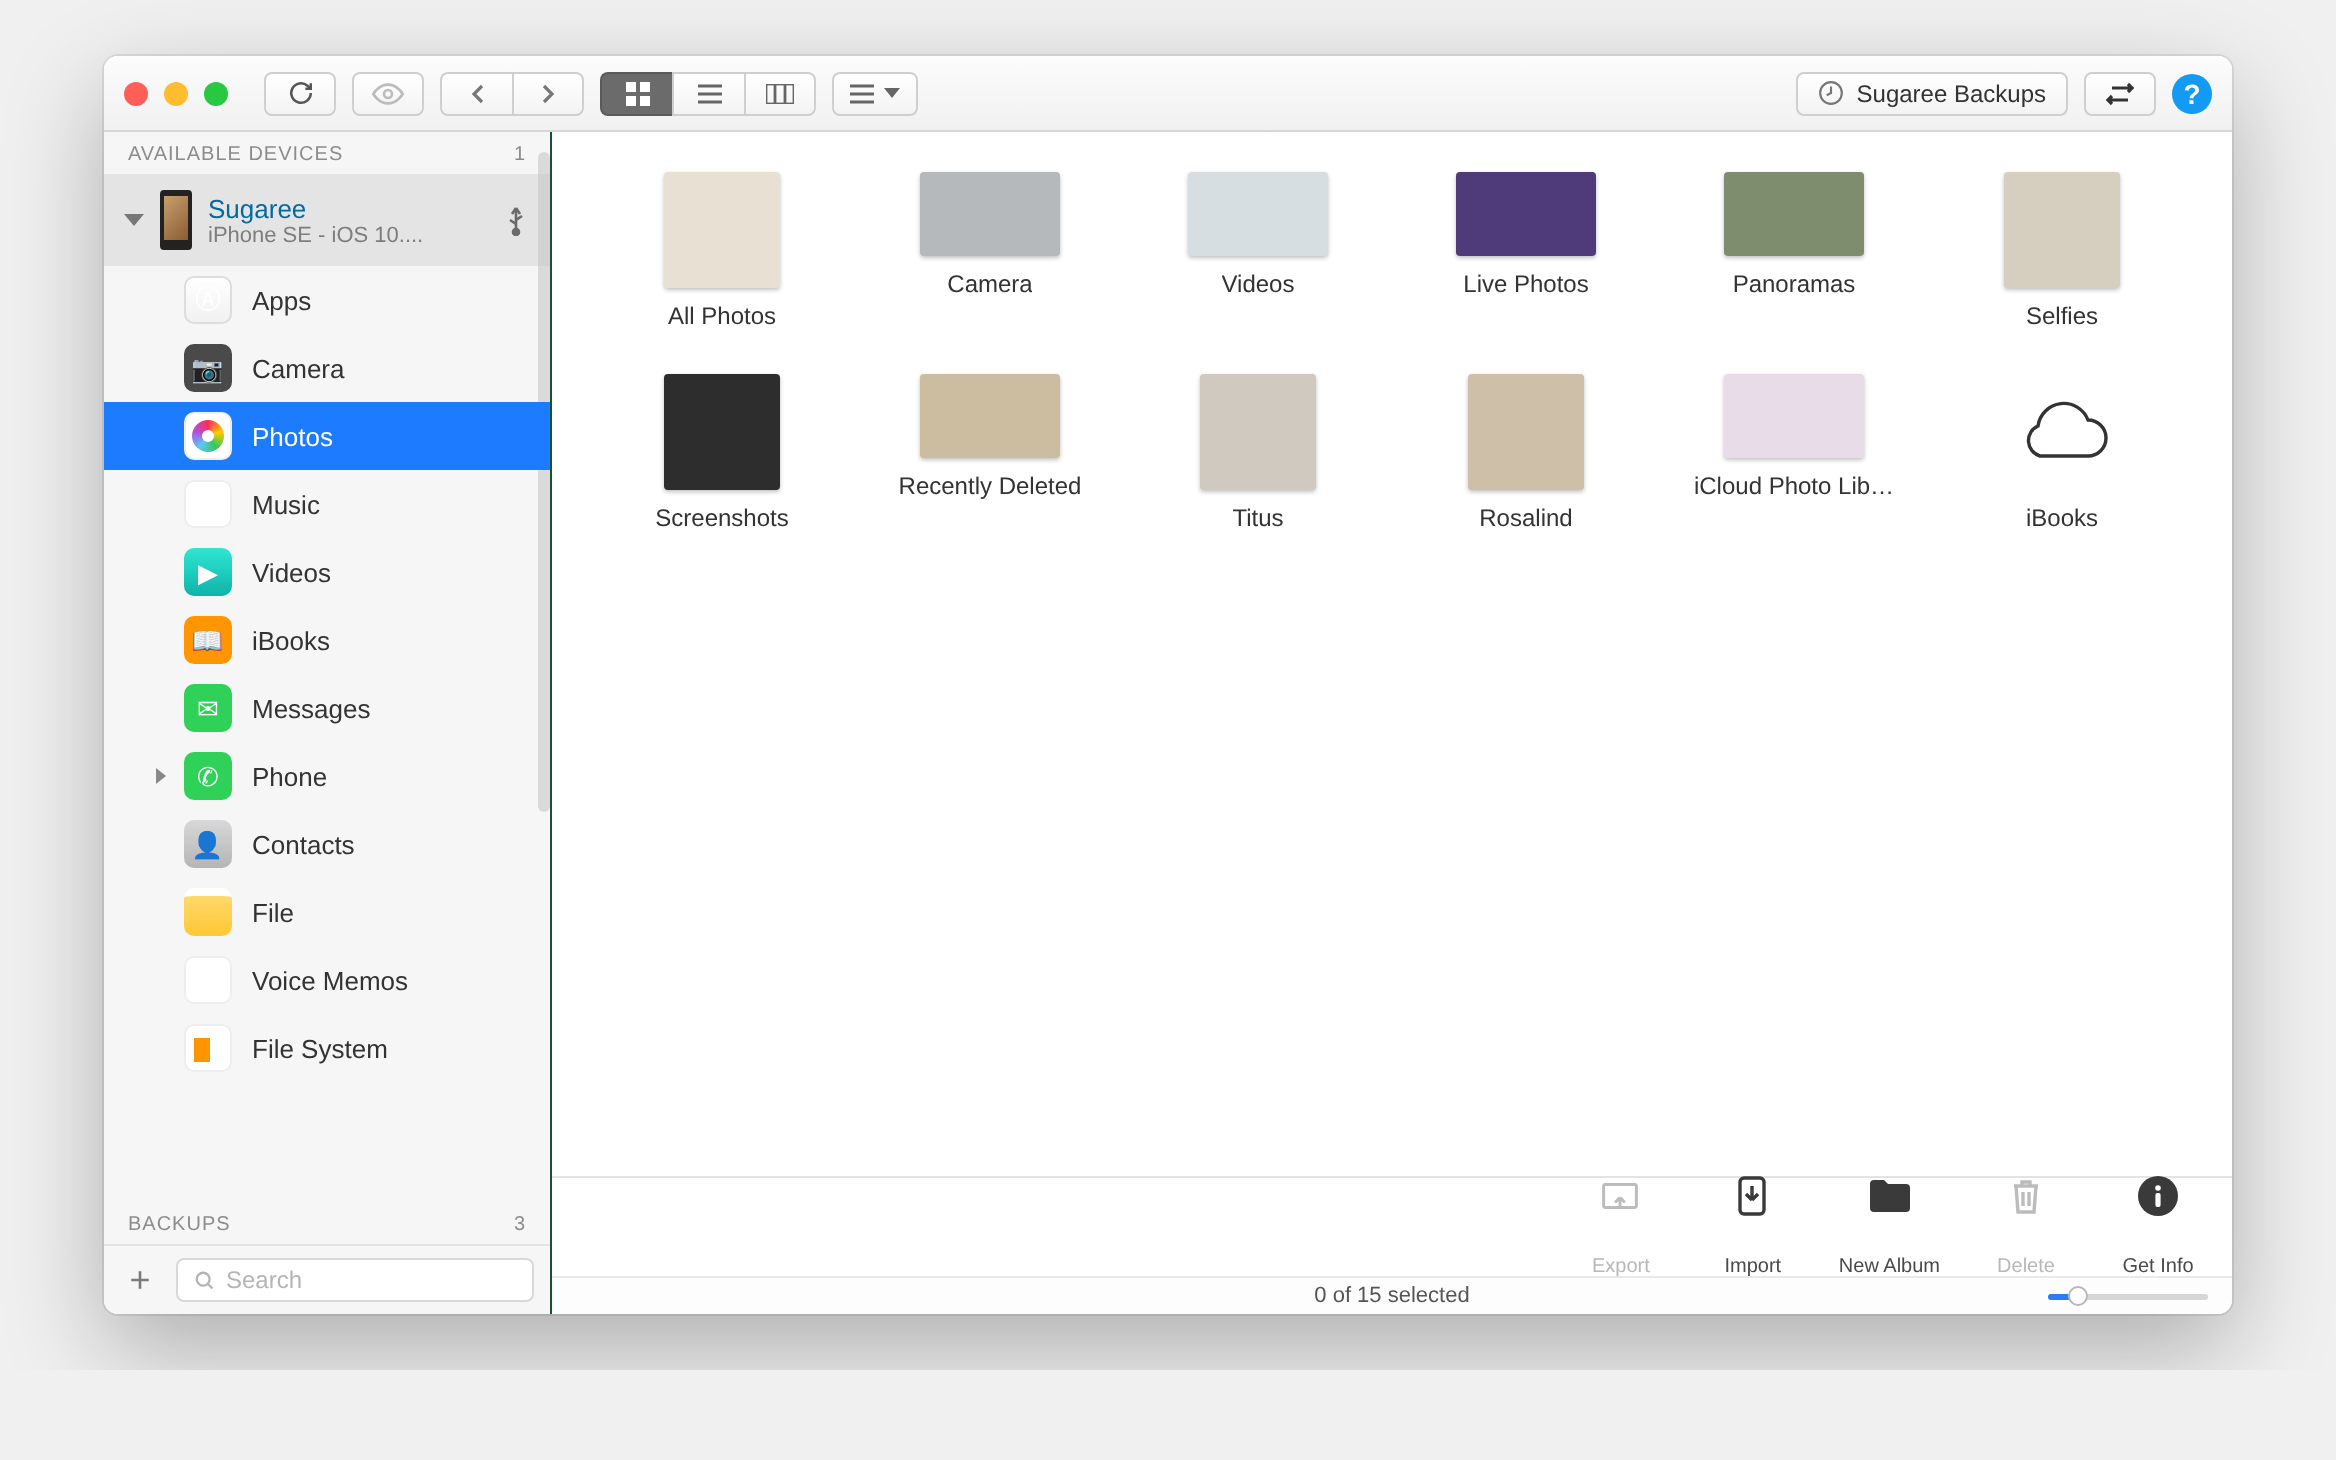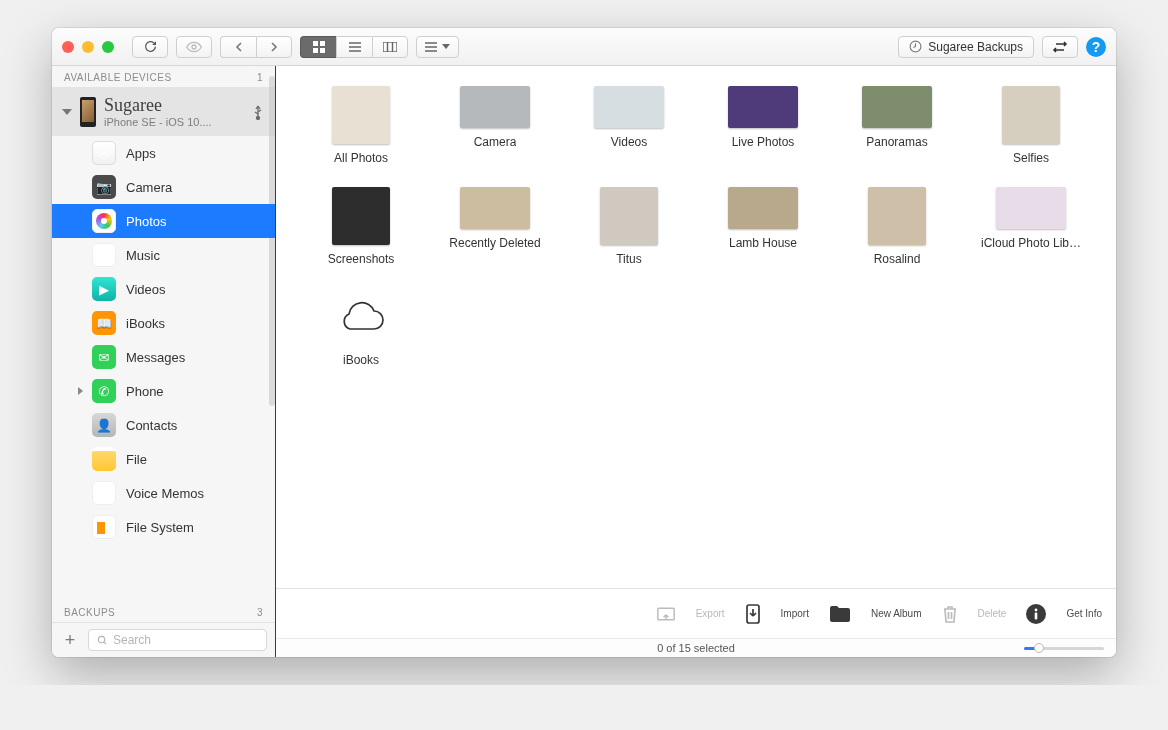--- a/index.html
+++ b/index.html
@@ -20,21 +20,21 @@
 .help { width: 20px; height: 20px; border-radius: 50%; background: #139af5; color: #fff; display: flex; align-items: center; justify-content: center; font-size: 14px; font-weight: bold; }
 .body { flex: 1; display: flex; min-height: 0; }
 .sidebar { width: 224px; background: #f6f6f6; border-right: 1px solid #14532d; display: flex; flex-direction: column; position: relative; }
 .side-scroll { position: absolute; right: 0; top: 10px; width: 6px; height: 330px; background: #c3c3c3; border-radius: 3px; opacity: .55; }
 .sec-header { display: flex; justify-content: space-between; padding: 6px 12px 4px 12px; font-size: 10px; letter-spacing: .5px; color: #8c8c8c; }
 .device-row { background: #e4e4e4; padding: 8px 10px; display: flex; align-items: center; gap: 8px; }
 .disclose { width: 0; height: 0; border-left: 5px solid transparent; border-right: 5px solid transparent; border-top: 6px solid #777; }
 .dev-thumb { width: 16px; height: 30px; background: #222; border-radius: 2px; position: relative; }
 .dev-thumb::after { content: ""; position: absolute; inset: 3px 2px 5px 2px; background: linear-gradient(135deg,#c7a06b,#8a5c34); }
 .dev-txt { flex: 1; min-width: 0; }
-.dev-name { font-size: 18px; color: #404040; font-family: Liberation Serif, serif; }
+.dev-name { font-size: 13px; color: #0369a1; }
 .dev-sub { font-size: 11px; color: #7d7d7d; white-space: nowrap; overflow: hidden; text-overflow: ellipsis; }
 .usb-icon { width: 14px; height: 16px; display: flex; align-items: center; justify-content: center; color: #6a6a6a; font-size: 13px; }
 .side-list { flex: 1; overflow: hidden; }
 .side-item { display: flex; align-items: center; gap: 10px; padding: 5px 12px 5px 40px; font-size: 13px; color: #333; position: relative; }
 .side-item.selected { background: #1d7bff; color: #fff; }
 .side-item .ic { width: 24px; height: 24px; border-radius: 5px; display: flex; align-items: center; justify-content: center; font-size: 13px; color: #fff; }
 .side-item .expand { position: absolute; left: 26px; width: 0; height: 0; border-top: 4px solid transparent; border-bottom: 4px solid transparent; border-left: 5px solid #888; }
 .ic-apps { background: linear-gradient(#fff,#f1f1f1); color: #1184ff; border: 1px solid #ddd; font-size: 16px; }
 .ic-camera { background: #4a4a4a; }
 .ic-photos { background: #fff; position: relative; border: 1px solid #eee; }
@@ -54,21 +54,21 @@
 .add-btn { width: 20px; height: 20px; display: flex; align-items: center; justify-content: center; color: #7a7a7a; font-size: 18px; }
 .search-box { flex: 1; height: 22px; border: 1px solid #d8d8d8; border-radius: 4px; background: #fff; display: flex; align-items: center; gap: 5px; padding: 0 8px; color: #b5b5b5; font-size: 12px; }
 .main { flex: 1; display: flex; flex-direction: column; min-width: 0; }
 .grid { flex: 1; padding: 20px 18px; display: grid; grid-template-columns: repeat(6, 1fr); grid-auto-rows: min-content; gap: 22px 0; align-content: start; overflow: auto; }
 .album { display: flex; flex-direction: column; align-items: center; gap: 7px; }
 .thumb { width: 58px; height: 58px; border-radius: 2px; box-shadow: 0 1px 2px rgba(0,0,0,0.25); display: flex; align-items: center; justify-content: center; }
 .thumb.w { width: 70px; height: 42px; }
 .album-lbl { font-size: 12px; color: #333; max-width: 118px; white-space: nowrap; overflow: hidden; text-overflow: ellipsis; text-align: center; }
 .cloud { width: 58px; height: 58px; display: flex; align-items: center; justify-content: center; }
 .action-bar { height: 50px; border-top: 1px solid #e3e3e3; display: flex; align-items: center; justify-content: flex-end; padding: 0 14px; gap: 20px; }
-.act { display: flex; flex-direction: row; align-items: center; gap: 20px; font-size: 10px; color: #4a4a4a; min-width: 46px; }
+.act { display: flex; flex-direction: column; align-items: center; gap: 20px; font-size: 10px; color: #4a4a4a; min-width: 46px; }
 .act.disabled { color: #b8b8b8; }
 .act .aico { height: 20px; display: flex; align-items: center; justify-content: center; }
 .status { height: 19px; background: #fdfdfd; border-top: 1px solid #e9e9e9; display: flex; align-items: center; justify-content: center; font-size: 11px; color: #555; position: relative; }
 .zoom { position: absolute; right: 12px; display: flex; align-items: center; }
 .zoom-track { width: 80px; height: 3px; background: #d6d6d6; border-radius: 2px; position: relative; }
 .zoom-fill { position: absolute; left: 0; top: 0; height: 3px; width: 14px; background: #2e7bf6; border-radius: 2px; }
 .zoom-handle { position: absolute; left: 10px; top: -4px; width: 10px; height: 10px; background: #fff; border: 1px solid #b8b8b8; border-radius: 50%; }
 svg { display: block; }
 </style>
 </head>
@@ -280,24 +280,20 @@
           </div>
           <div class="album">
             <div class="thumb w" style="background:#cdbda0;"></div>
             <div class="album-lbl">Recently Deleted</div>
           </div>
           <div class="album">
             <div class="thumb" style="background:#cfc9bf;"></div>
             <div class="album-lbl">Titus</div>
           </div>
           <div class="album">
-            <div class="thumb w" style="background:#b8a98d;"></div>
-            <div class="album-lbl">Lamb House</div>
-          </div>
-          <div class="album">
             <div class="thumb" style="background:#cdbfa8;"></div>
             <div class="album-lbl">Rosalind</div>
           </div>
           <div class="album">
             <div class="thumb w" style="background:#e8dce8;"></div>
             <div class="album-lbl">iCloud Photo Lib…</div>
           </div>
           <div class="album">
             <div class="cloud">
               <svg width="48" height="32" viewBox="0 0 48 32" fill="none" stroke="#333" stroke-width="1.7">

